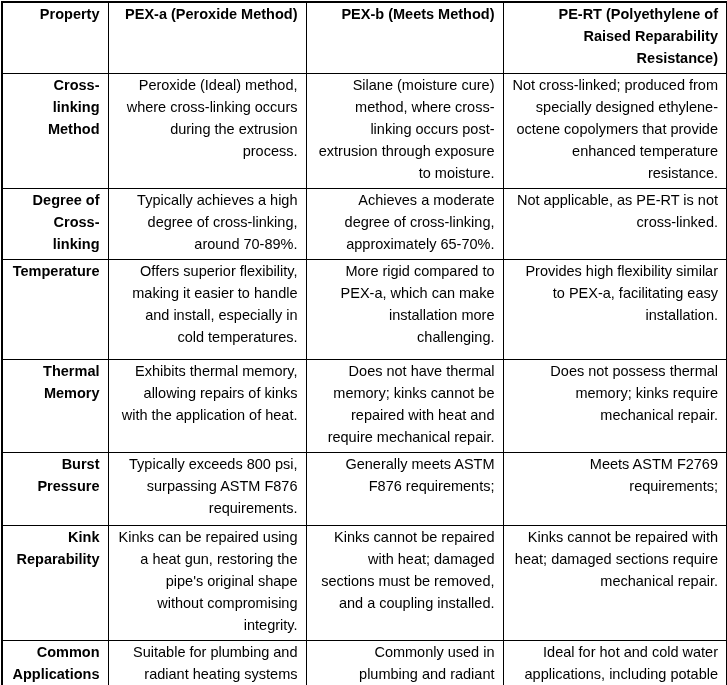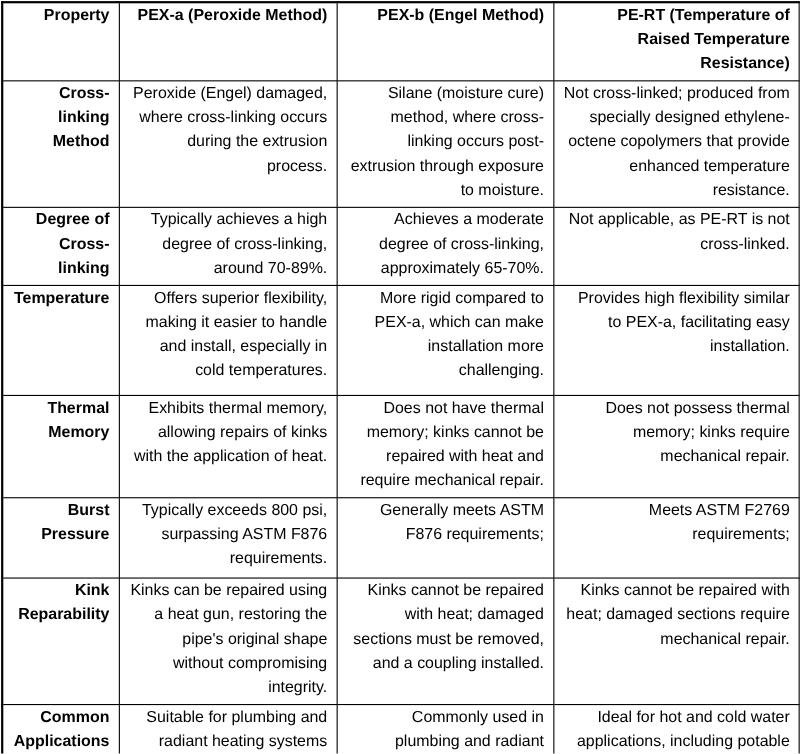--- a/index.html
+++ b/index.html
@@ -60,28 +60,28 @@
     <colgroup>
       <col class="c-prop">
       <col class="c-pexa">
       <col class="c-pexb">
       <col class="c-pert">
     </colgroup>
     <thead>
       <tr class="r-header">
         <th>Property</th>
         <th>PEX-a (Peroxide Method)</th>
-        <th>PEX-b (Engel Method)</th>
-        <th>PE-RT (Temperature of Raised Temperature Resistance)</th>
+        <th>PEX-b (Meets Method)</th>
+        <th>PE-RT (Polyethylene of Raised Reparability Resistance)</th>
       </tr>
     </thead>
     <tbody>
       <tr class="r-method">
         <td class="prop-cell">Cross-linking Method</td>
-        <td>Peroxide (Engel) damaged, where cross-linking occurs during the extrusion process.</td>
+        <td>Peroxide (Ideal) method, where cross-linking occurs during the extrusion process.</td>
         <td>Silane (moisture cure) method, where cross-linking occurs post-extrusion through exposure to moisture.</td>
         <td>Not cross-linked; produced from specially designed ethylene-octene copolymers that provide enhanced temperature resistance.</td>
       </tr>
       <tr class="r-degree">
         <td class="prop-cell">Degree of Cross-linking</td>
         <td>Typically achieves a high degree of cross-linking, around 70-89%.</td>
         <td>Achieves a moderate degree of cross-linking, approximately 65-70%.</td>
         <td>Not applicable, as PE-RT is not cross-linked.</td>
       </tr>
       <tr class="r-flex">

